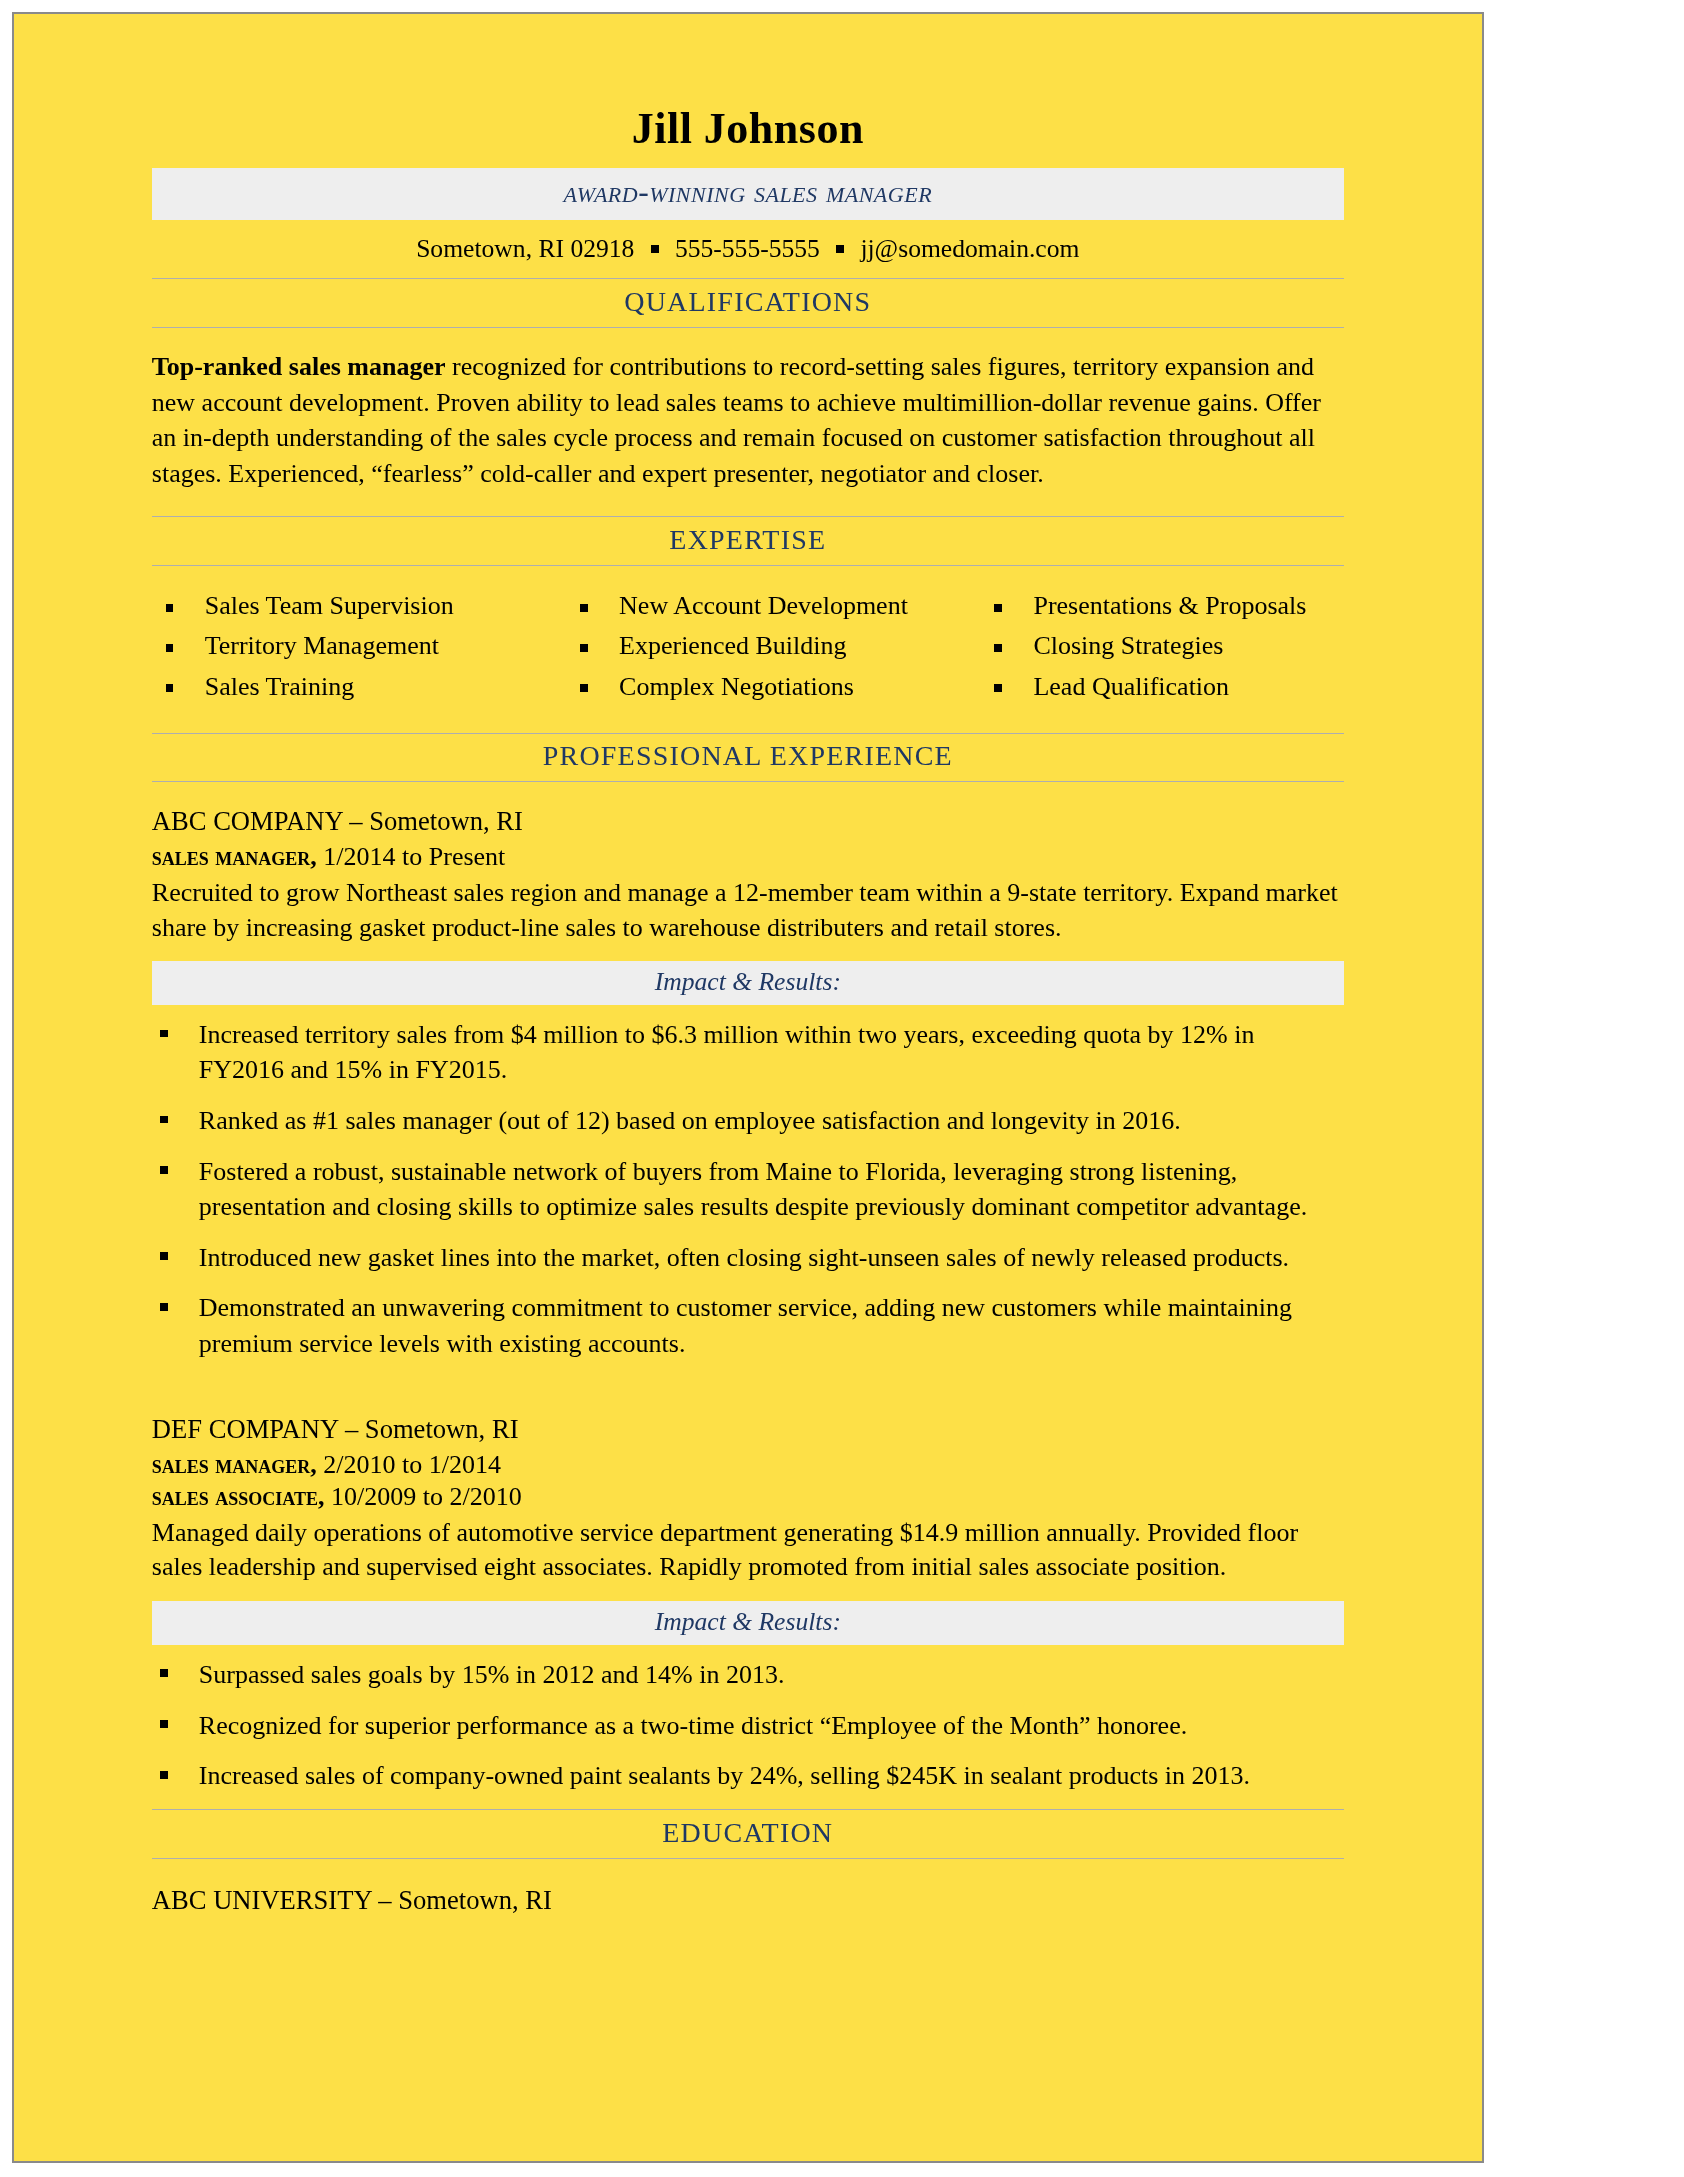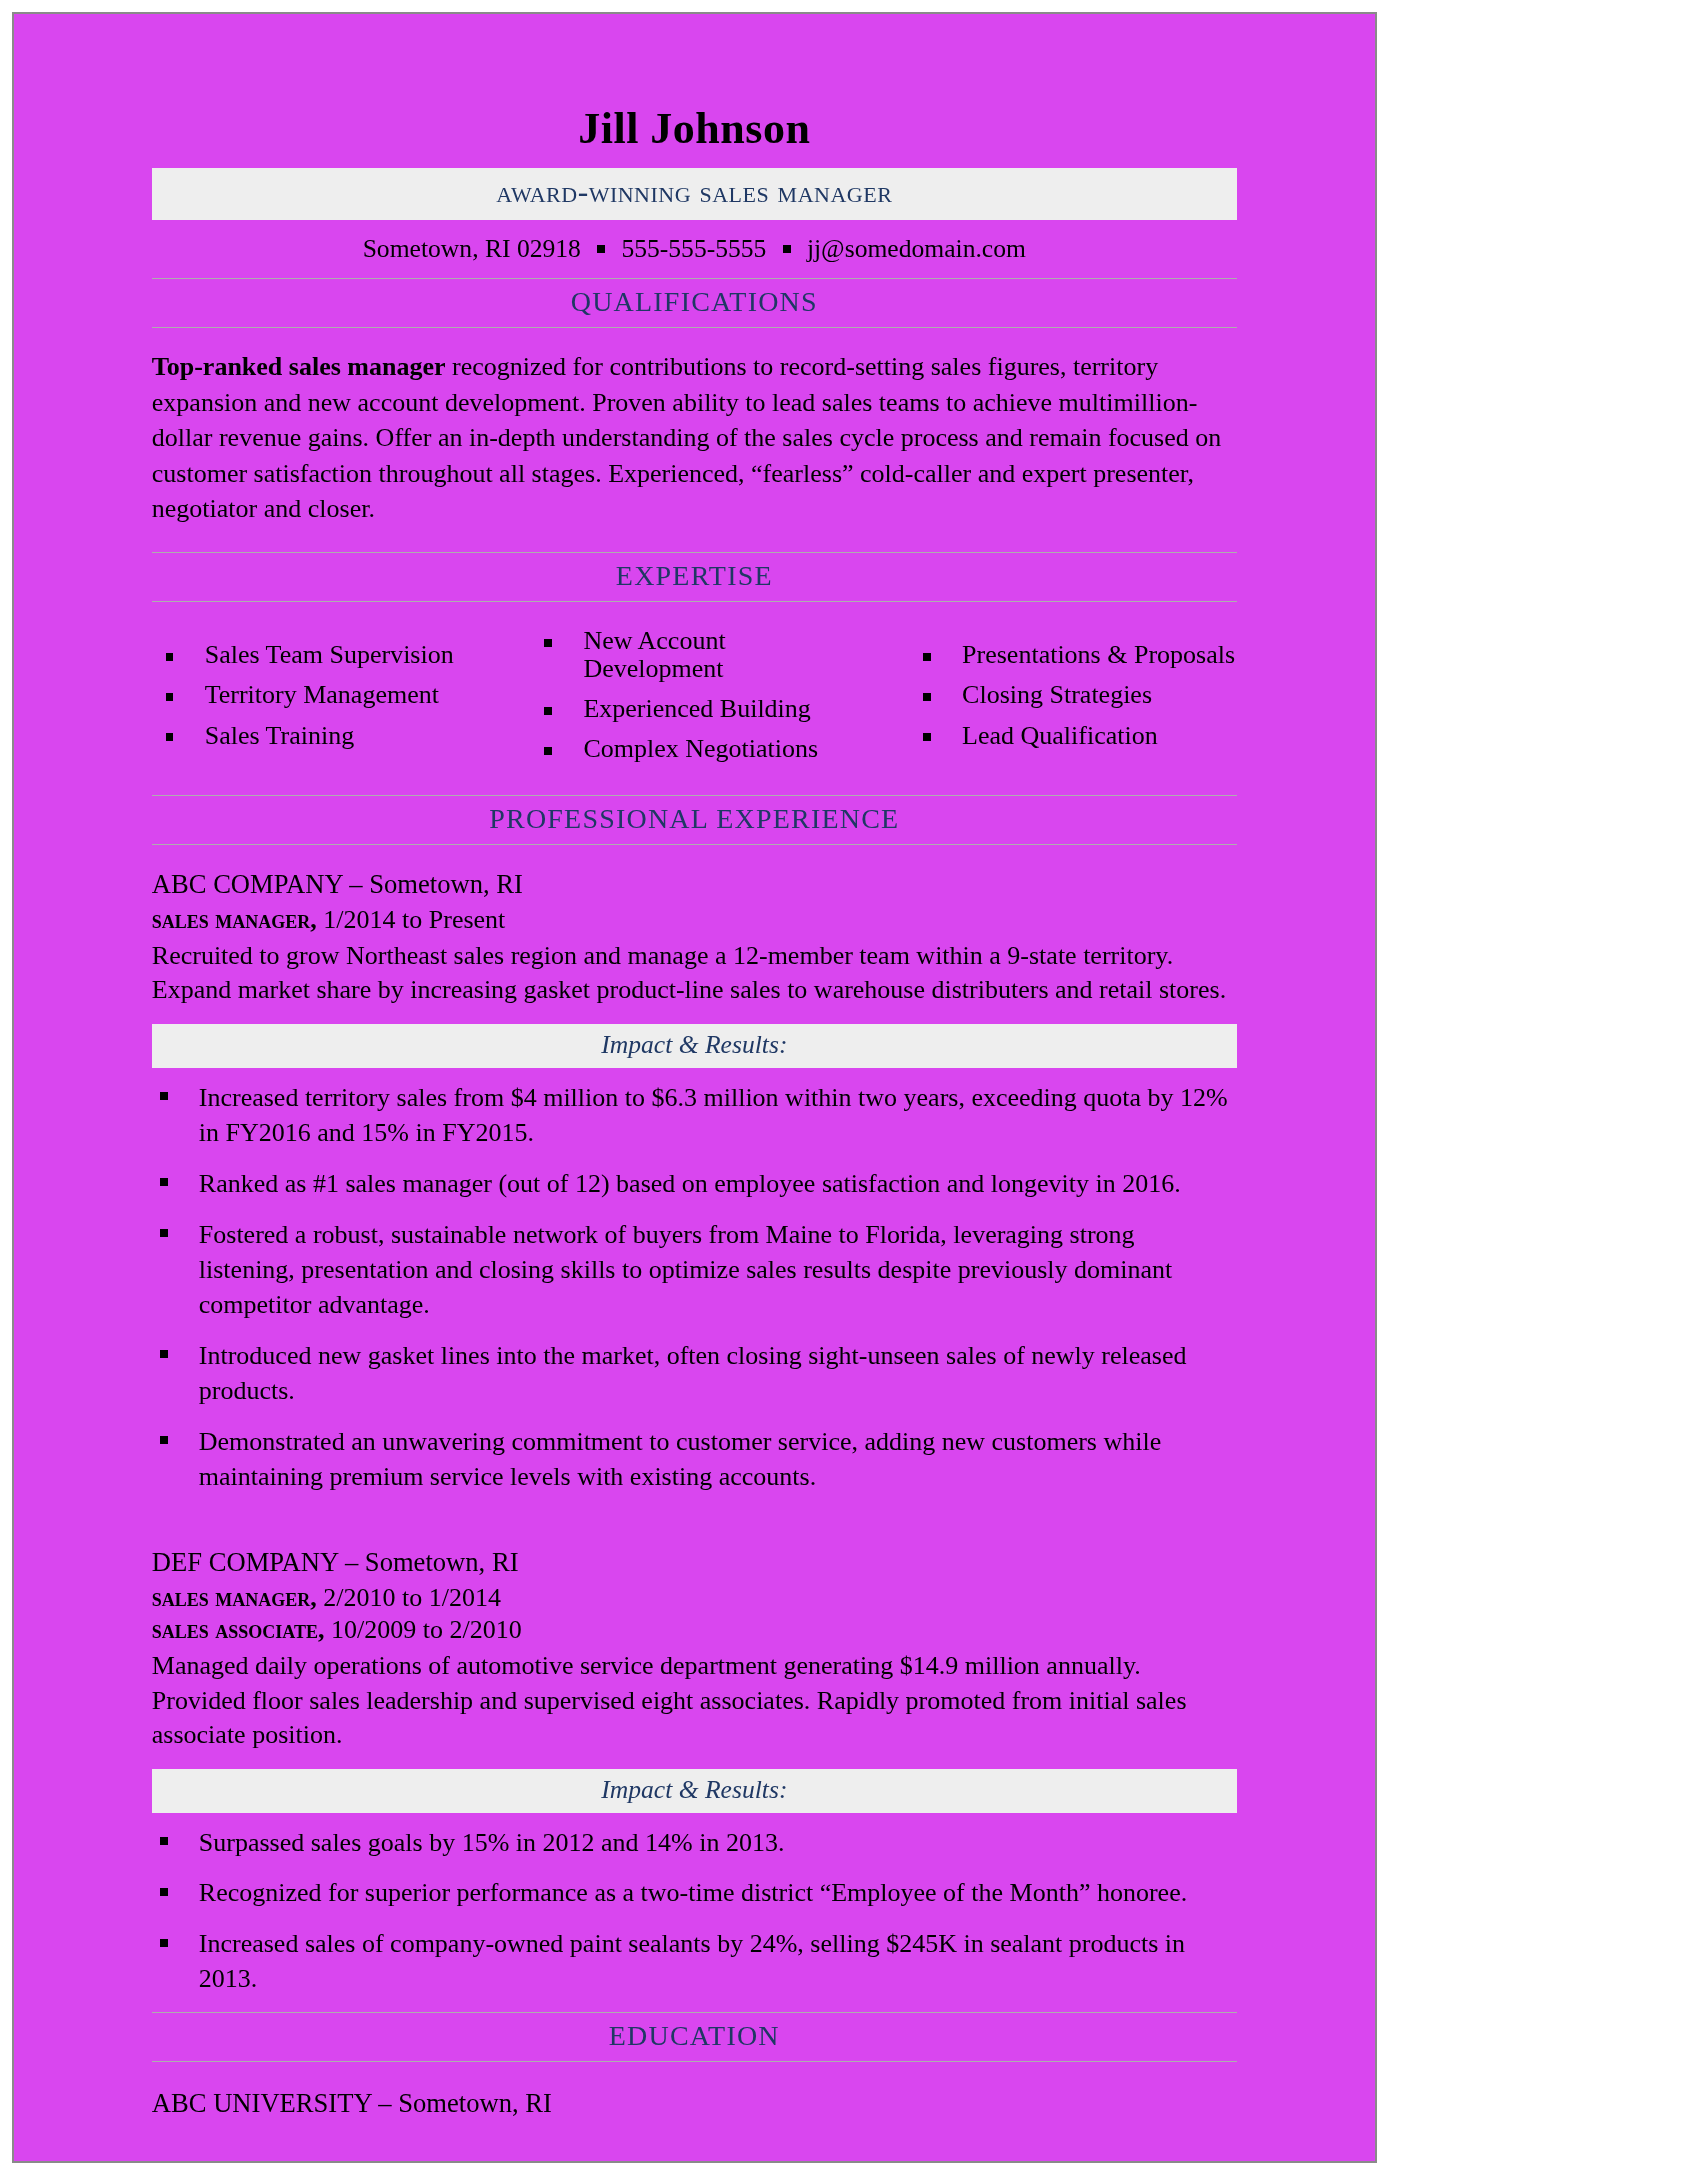--- a/index.html
+++ b/index.html
@@ -11,24 +11,24 @@
     width: 1684px;
     height: 2177px;
     font-family: "Liberation Serif", serif;
     color: #000000;
     position: relative;
   }
   .page {
     position: absolute;
     left: 11.8px;
     top: 11.8px;
-    width: 1365px;
+    width: 1472px;
     height: 2151px;
     border: 2px solid #8a8a8a;
-    background: #d946ef;
+    background: #fde047;
     box-sizing: border-box;
     overflow: hidden;
   }
   .inner {
     padding: 89px 138px 0 138px;
   }
   
   .name {
     text-align: center;
     font-size: 44px;
@@ -36,20 +36,21 @@
     letter-spacing: 0.5px;
     color: #000;
     margin: 0 0 13.8px 0;
     font-family: "Liberation Serif", serif;
   }
   .title-band {
     background: #eeeeee;
     text-align: center;
     padding: 6.9px 0 9.9px 0;
     margin: 0 0 0 0;
+    font-style: italic;
   }
   .title-band .ttl {
     font-size: 31.5px;
     color: #1f3864;
     letter-spacing: 0.5px;
     font-variant: small-caps;
     text-transform: lowercase;
   }
   .title-band .ttl::first-letter { }
   .contact {

